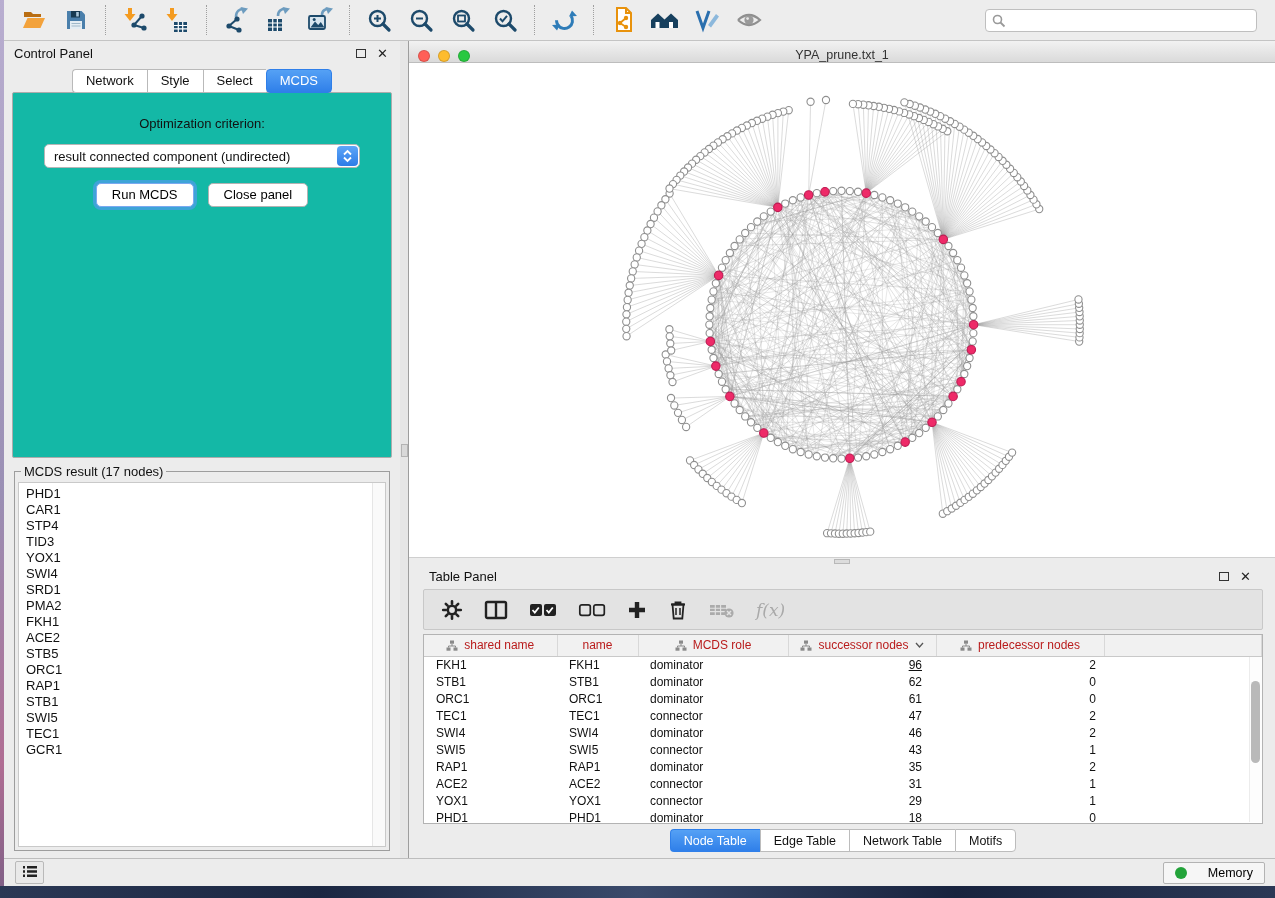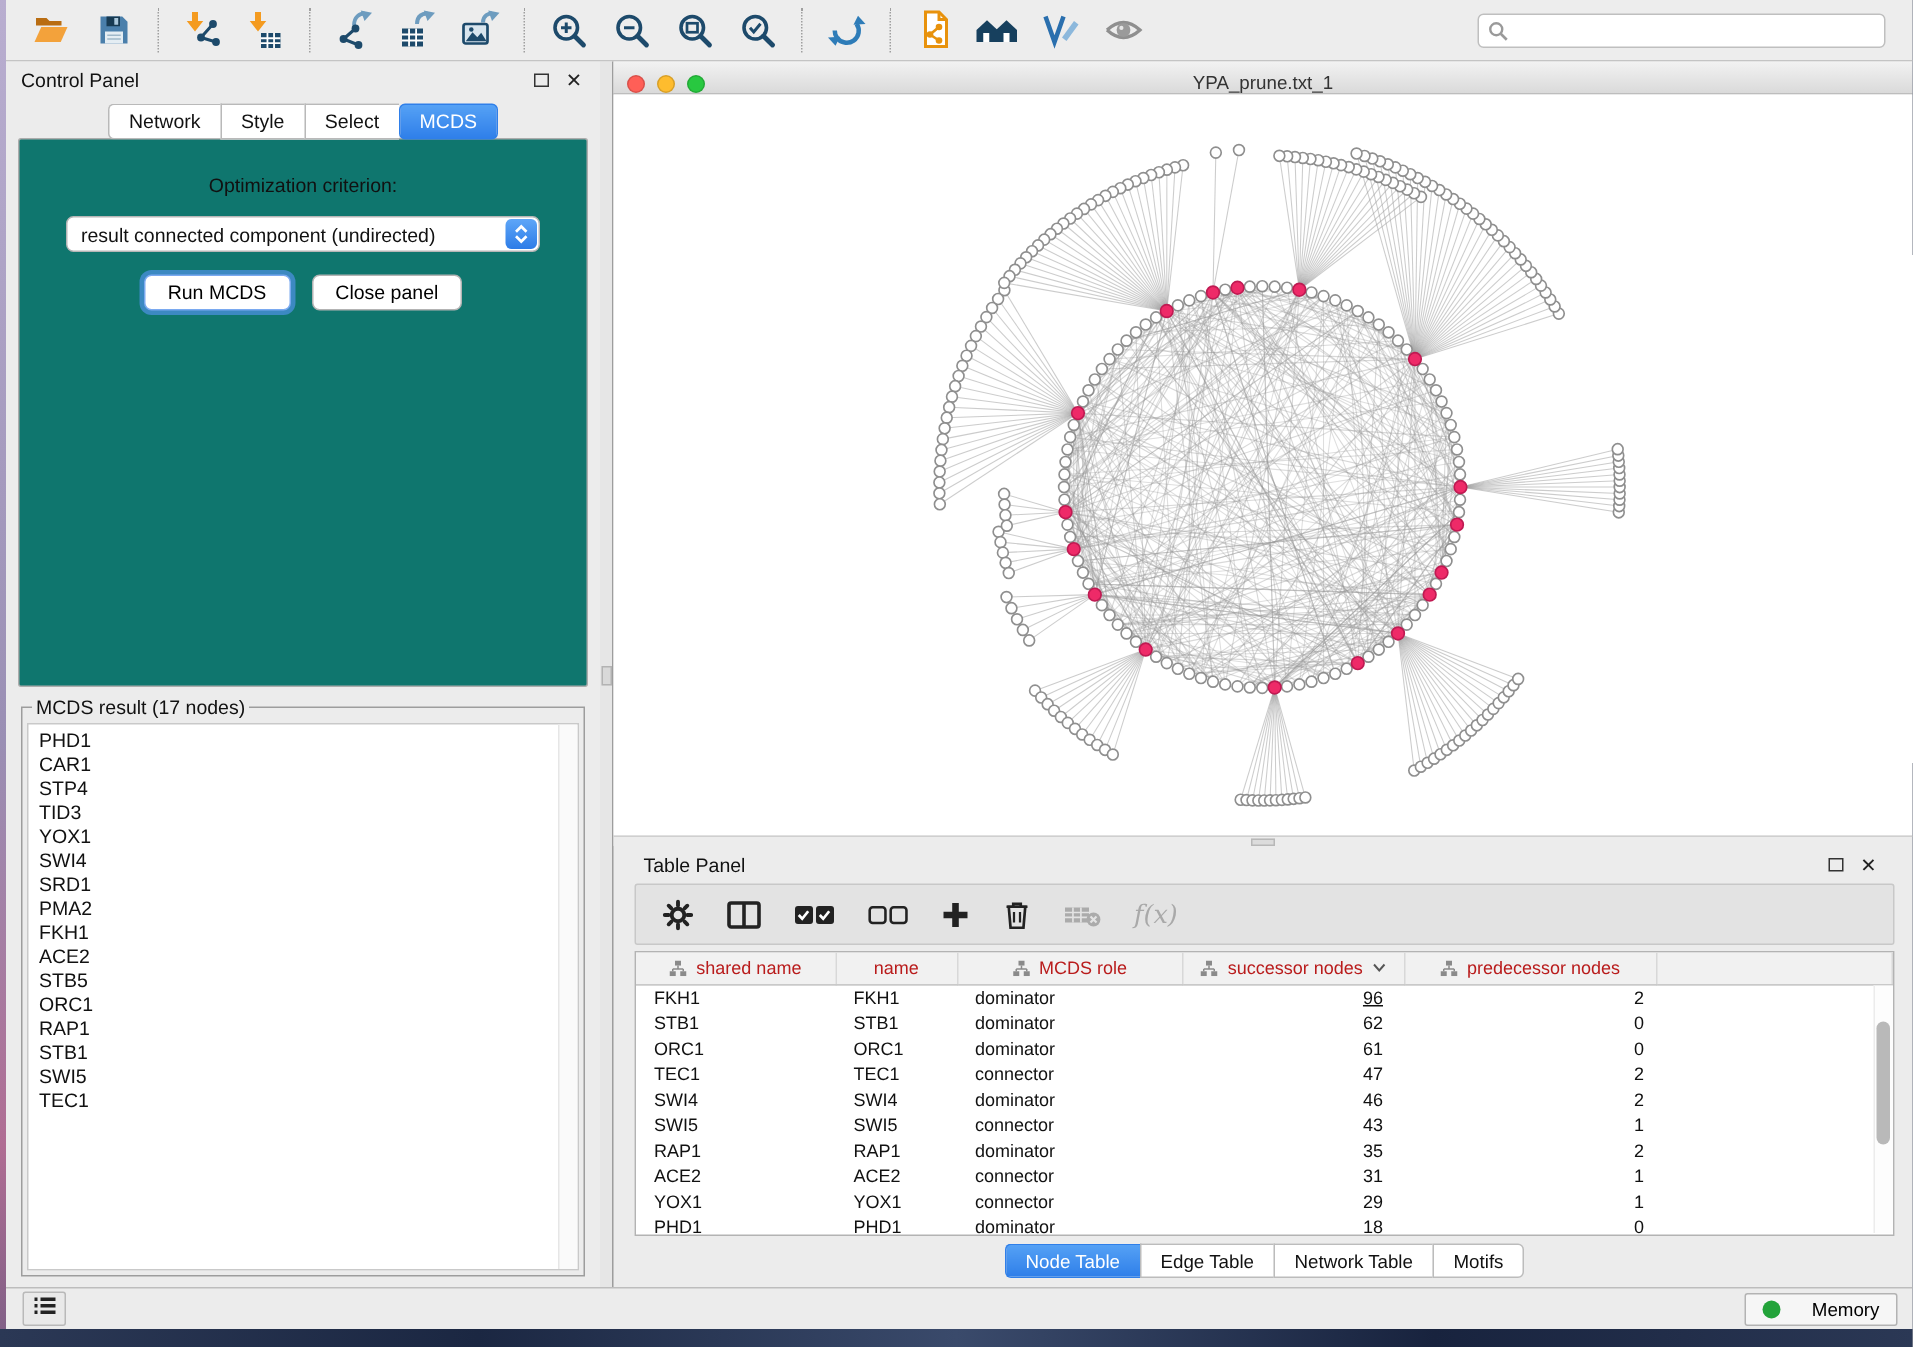--- a/index.html
+++ b/index.html
@@ -33,21 +33,21 @@
   .float-icon { width:10px; height:9px; border:1.6px solid #333; display:inline-block; }
   .close-icon { font-size:13px; font-weight:bold; color:#222; line-height:10px; }
 
   .cp-tabs { display:flex; justify-content:center; position:relative; z-index:2; margin-top:3px; }
   .cp-tab { font-size:13px; padding:3px 13px 4px; background:#fff; border:1px solid #b9b9b9; border-right:none; color:#111; }
   .cp-tab:first-child { border-radius:4px 0 0 4px; }
   .cp-tab:last-child { border-right:1px solid #b9b9b9; border-radius:0 4px 4px 0; }
   .cp-tab.selected { background:linear-gradient(#55a1f5,#2f7fe9); border-color:#2f7fe9; color:#fff; border-radius:4px; }
 
   .cp-box { margin:-1px 8px 0 8px; height:366px; border:1px solid #acacac; border-radius:2px;
-    background:#0f766e; padding-top:23px; text-align:center; }
+    background:#14b8a6; padding-top:23px; text-align:center; }
   .opt-label { font-size:13px; }
   .combo { margin:13px auto 0; width:316px; height:24px; background:#fff; border:1px solid #b6b6b6; border-radius:5px;
     display:flex; align-items:center; position:relative; font-size:13px; padding-left:9px; text-align:left; }
   .combo-stepper { position:absolute; right:1px; top:1px; width:21px; height:20px; border-radius:4px;
     background:linear-gradient(#5ea6f8,#2d7ce7); display:flex; align-items:center; justify-content:center; }
   .btn-row { margin-top:15px; display:flex; justify-content:center; gap:14px; }
   .mac-btn { font-size:13px; padding:3px 15px 4px; background:#fff; border:1px solid #b3b3b3; border-radius:5px; font-family:inherit; }
   .mac-btn.focused { box-shadow:0 0 0 3px rgba(90,150,250,.6); border-color:#7aa9f0; }
 
   fieldset.mcds { margin:6px 10px 7px 10px; flex:1; border:1px solid #9d9d9d; padding:3px; background:#ececec; min-height:0; }
@@ -301,20 +301,21 @@
             <div>SRD1</div>
             <div>PMA2</div>
             <div>FKH1</div>
             <div>ACE2</div>
             <div>STB5</div>
             <div>ORC1</div>
             <div>RAP1</div>
             <div>STB1</div>
             <div>SWI5</div>
             <div>TEC1</div>
+            <div>GCR1</div>
           </div>
       </fieldset>
     </div>
 
     <div class="v-splitter">
         <div class="handle"></div>
       </div>
 
     <div class="right-col">
       <div class="net-window">

